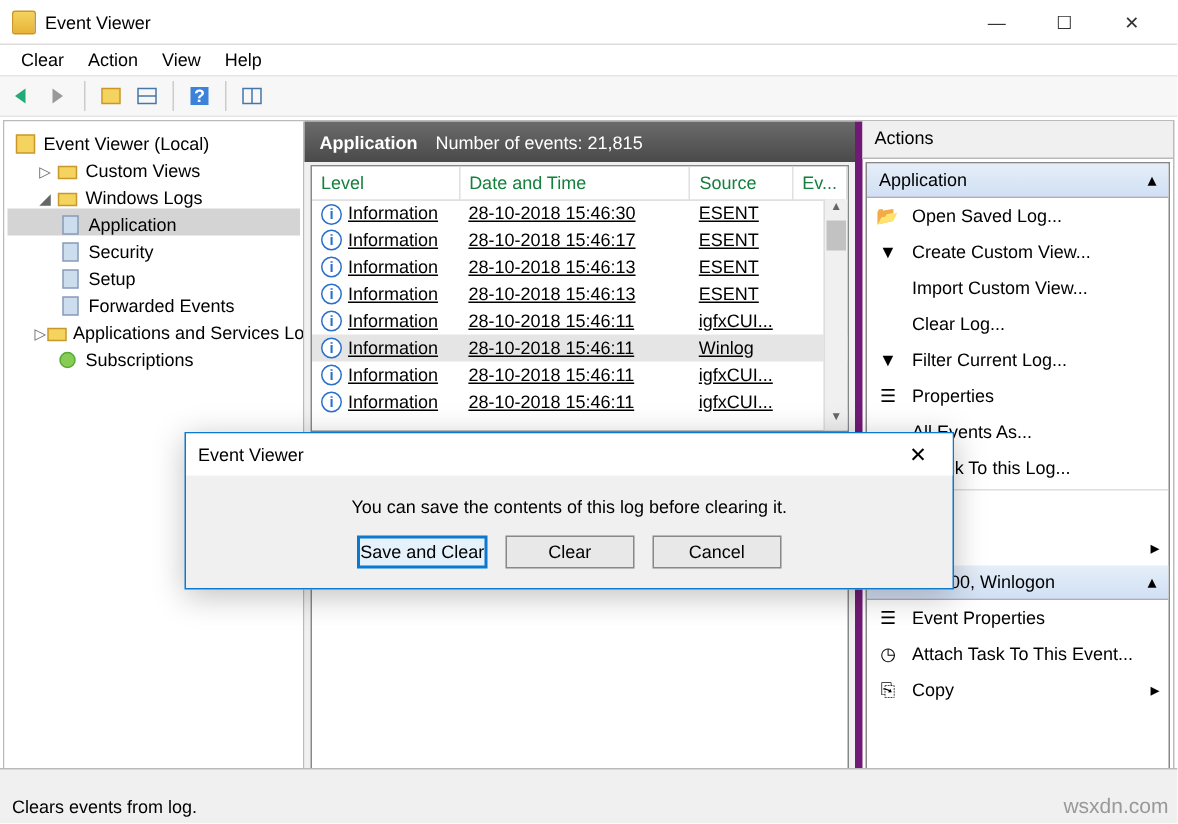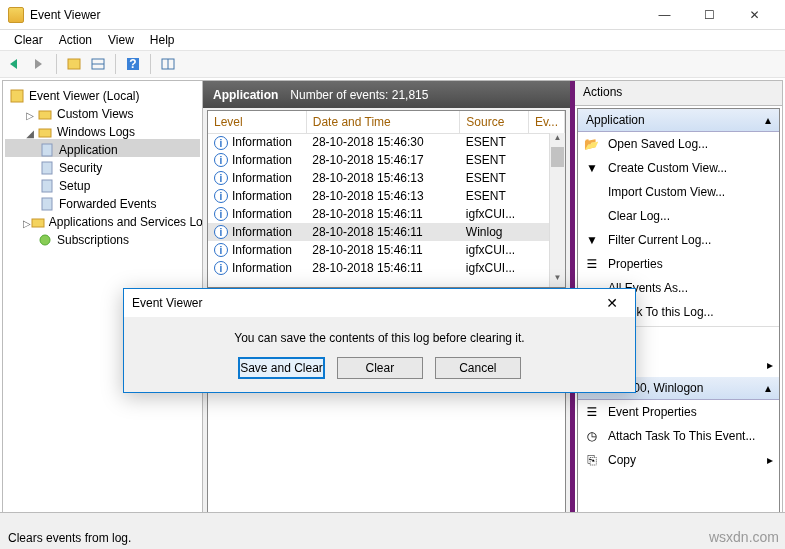--- a/index.html
+++ b/index.html
@@ -35,22 +35,22 @@
 .tree-indent-1 { padding-left: 18px; }
 .tree-indent-2 { padding-left: 34px; }
 
 
 .ctr-hdr { height: 27px; background: linear-gradient(#6b6b6b,#4a4a4a); color: #fff; display: flex; align-items: center; padding: 0 10px; gap: 12px; font-size: 12px; margin-bottom: 2px;}
 .ctr-hdr b { font-weight: 600; }
 
 
 .table-wrap { background: #fff; border: 1px solid #888; margin: 0 4px; height: 178px; position: relative; overflow: hidden; }
 .table { width: 100%; border-collapse: collapse; }
-.table th { background: #fff; border-bottom: 1px solid #e0e0e0; border-right: 1px solid #e0e0e0; text-align: left; padding: 3px 6px; font-weight: 400; color: #a16207; height: 22px; }
-.table td { padding: 1px 6px; height: 18px; white-space: nowrap; }
+.table th { background: #fff; border-bottom: 1px solid #e0e0e0; border-right: 1px solid #e0e0e0; text-align: left; padding: 3px 6px; font-weight: 400; color: #15803d; height: 22px; }
+.table td { padding: 1px 6px; height: 18px; white-space: nowrap; text-decoration: underline; }
 .table tr.sel td { background: #e5e5e5; }
 .lvl-ico { display: inline-block; width: 14px; height: 14px; border-radius: 50%; background: #fff; border: 1px solid #2b70c9; color: #2b70c9; font-weight: bold; font-size: 10px; text-align: center; line-height: 13px; margin-right: 4px; vertical-align: middle; }
 
 .scroll-y { position: absolute; right: 0; top: 22px; bottom: 0; width: 16px; background: #f0f0f0; border-left: 1px solid #ddd; }
 .scroll-y .thumb { position: absolute; left: 1px; right: 1px; top: 14px; height: 20px; background: #c2c2c2; }
 .scroll-y .arr { position: absolute; left: 0; right: 0; height: 14px; background: #f0f0f0; text-align: center; font-size: 8px; color: #666; }
 
 
 .preview { background: #fff; border: 1px solid #888; margin: 4px 4px 0 4px; flex: 1; position: relative; }
 .tabstrip { display: flex; background: #f0f0f0; padding: 2px 4px 0 4px; }

